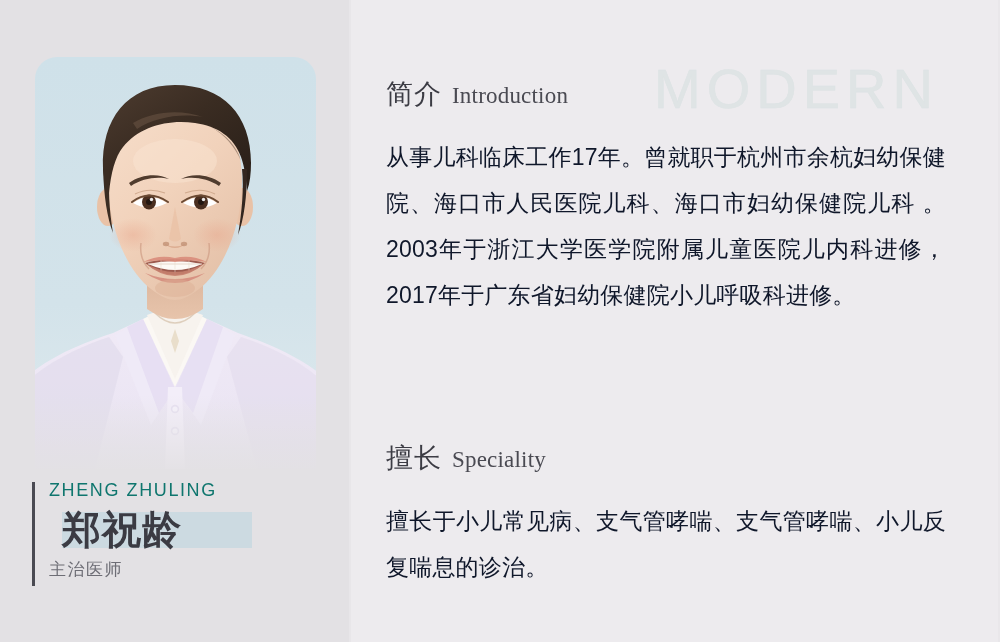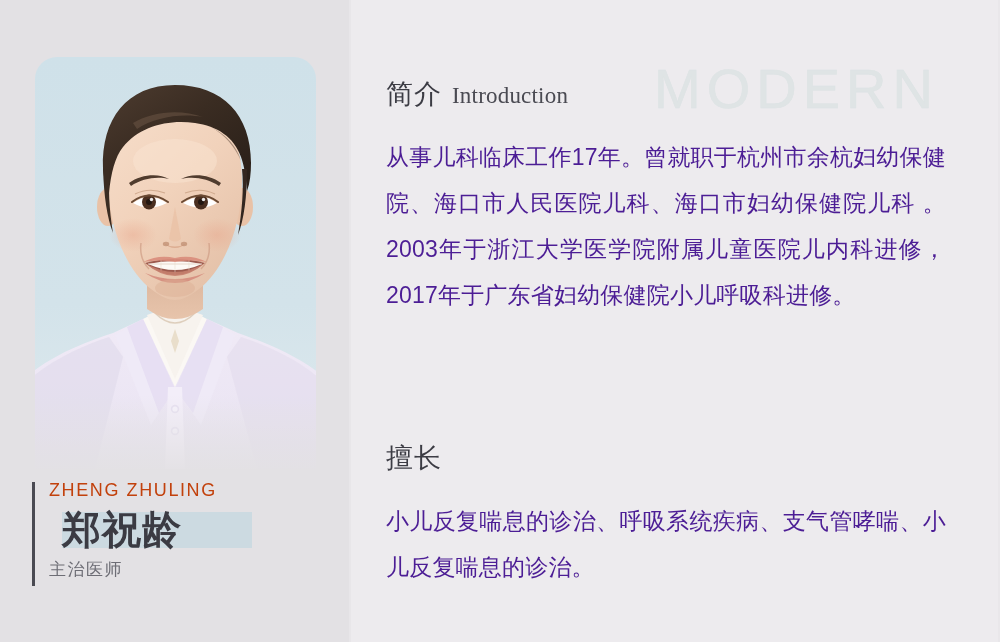--- a/index.html
+++ b/index.html
@@ -55,21 +55,21 @@
     width:290px;height:108px;
   }
   .accent-bar{
     position:absolute;left:0;top:2px;
     width:3px;height:104px;
     background:#4a4a52;
   }
   .name-en{
     position:absolute;left:17px;top:0px;
     font-size:18px;letter-spacing:1.6px;
-    color:#c2410c;font-weight:400;
+    color:#0f766e;font-weight:400;
     white-space:nowrap;
   }
   .name-cn-wrap{
     position:absolute;left:30px;top:27px;
     display:inline-block;
   }
   .name-cn-hl{
     position:absolute;left:0px;top:5px;
     width:190px;height:36px;
     background:#ccdae1;
@@ -118,21 +118,21 @@
     font-weight:400;letter-spacing:1px;
   }
   .sec-head .en{
     font-size:23px;color:#4a4a52;
     font-weight:400;margin-left:10px;
     letter-spacing:0.2px;
     text-align:right;
   }
   .sec-body{
     font-size:23px;line-height:46px;
-    color:#4c1d95;
+    color:#0f172a;
     letter-spacing:0.2px;
     text-align:justify;
     margin:0;
     width:560px;
   }
 </style>
 </head>
 <body>
 
 <div class="card">
@@ -293,20 +293,21 @@
       <div class="sec-head">
         <span class="cn">简介</span>
         <span class="en">Introduction</span>
       </div>
       <p class="sec-body">从事儿科临床工作17年。曾就职于杭州市余杭妇幼保健院、海口市人民医院儿科、海口市妇幼保健院儿科 。2003年于浙江大学医学院附属儿童医院儿内科进修，2017年于广东省妇幼保健院小儿呼吸科进修。</p>
     </div>
 
     <div class="section sec-spec">
       <div class="sec-head">
         <span class="cn">擅长</span>
+        <span class="en">Speciality</span>
       </div>
-      <p class="sec-body">小儿反复喘息的诊治、呼吸系统疾病、支气管哮喘、小儿反复喘息的诊治。</p>
+      <p class="sec-body">擅长于小儿常见病、支气管哮喘、支气管哮喘、小儿反复喘息的诊治。</p>
     </div>
 
   </div>
 
   <div class="right-edge"></div>
 </div>
 
 </body></html>

